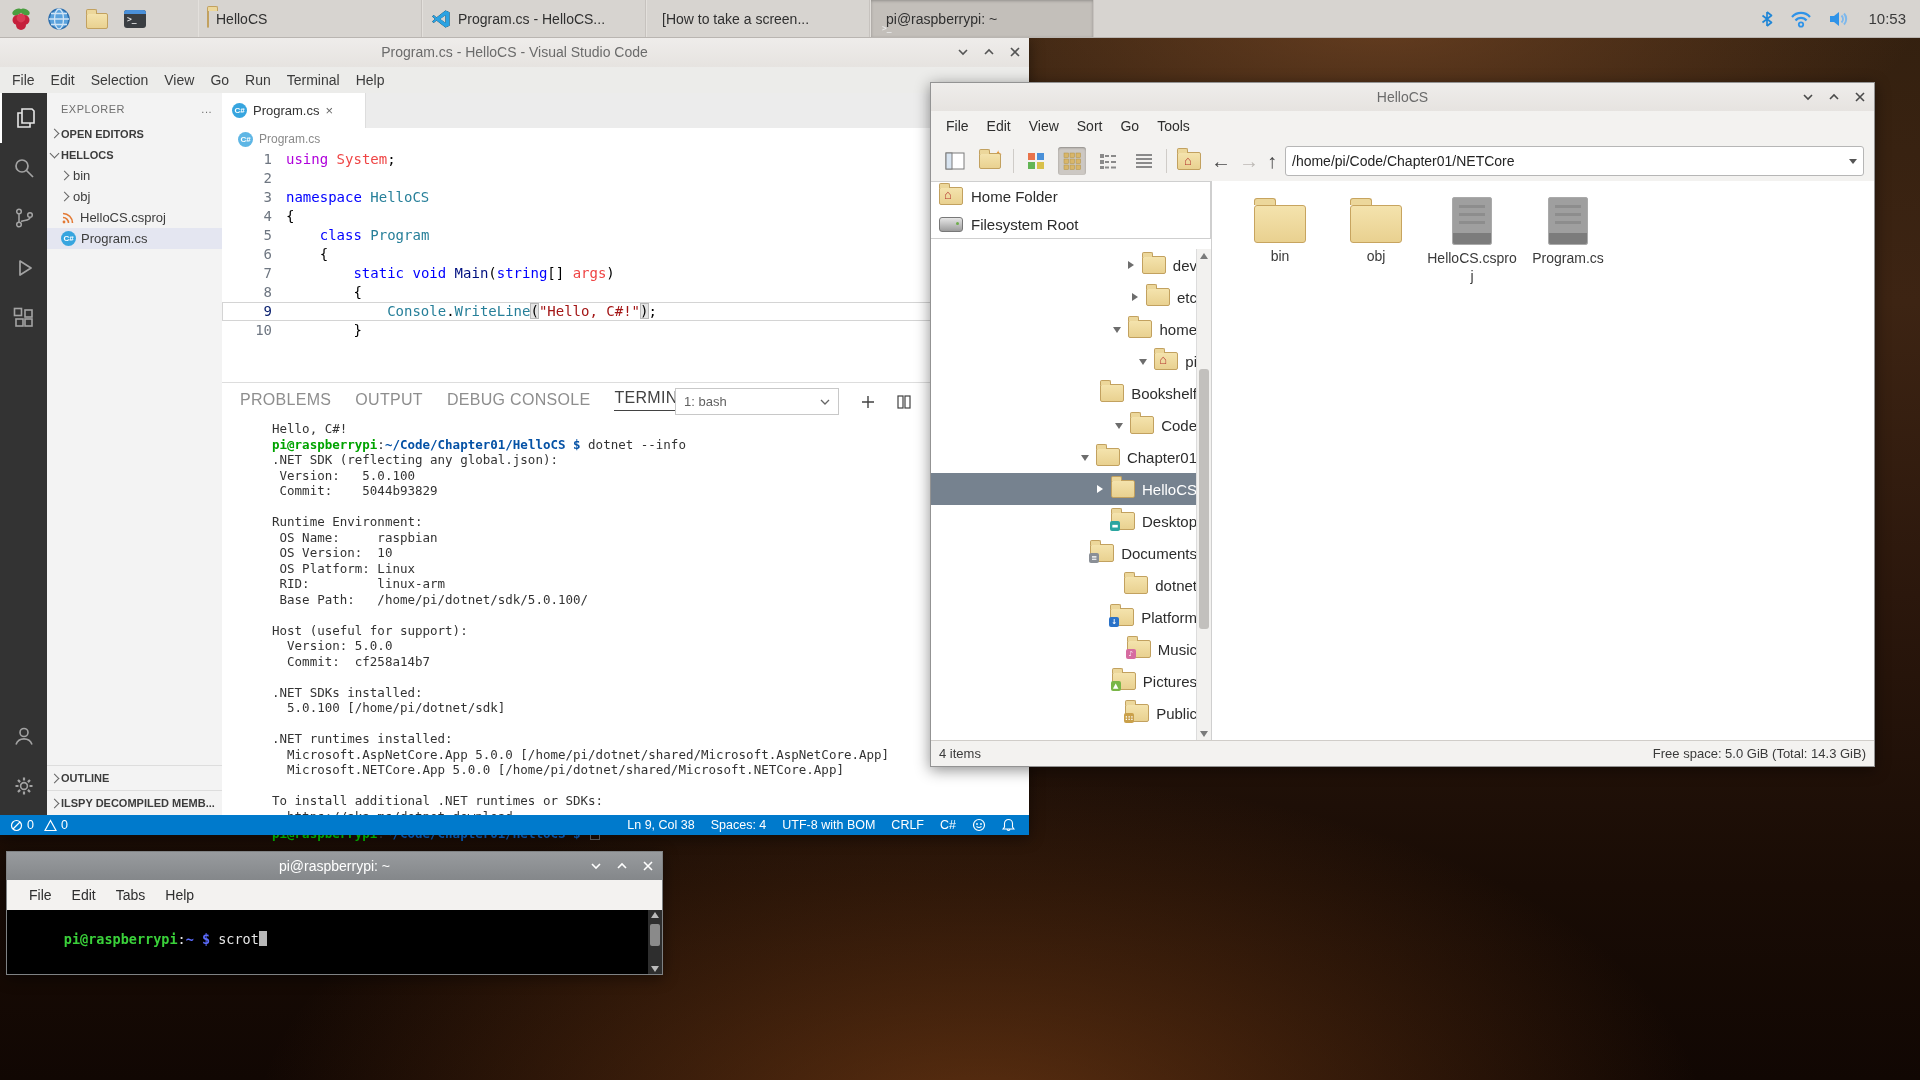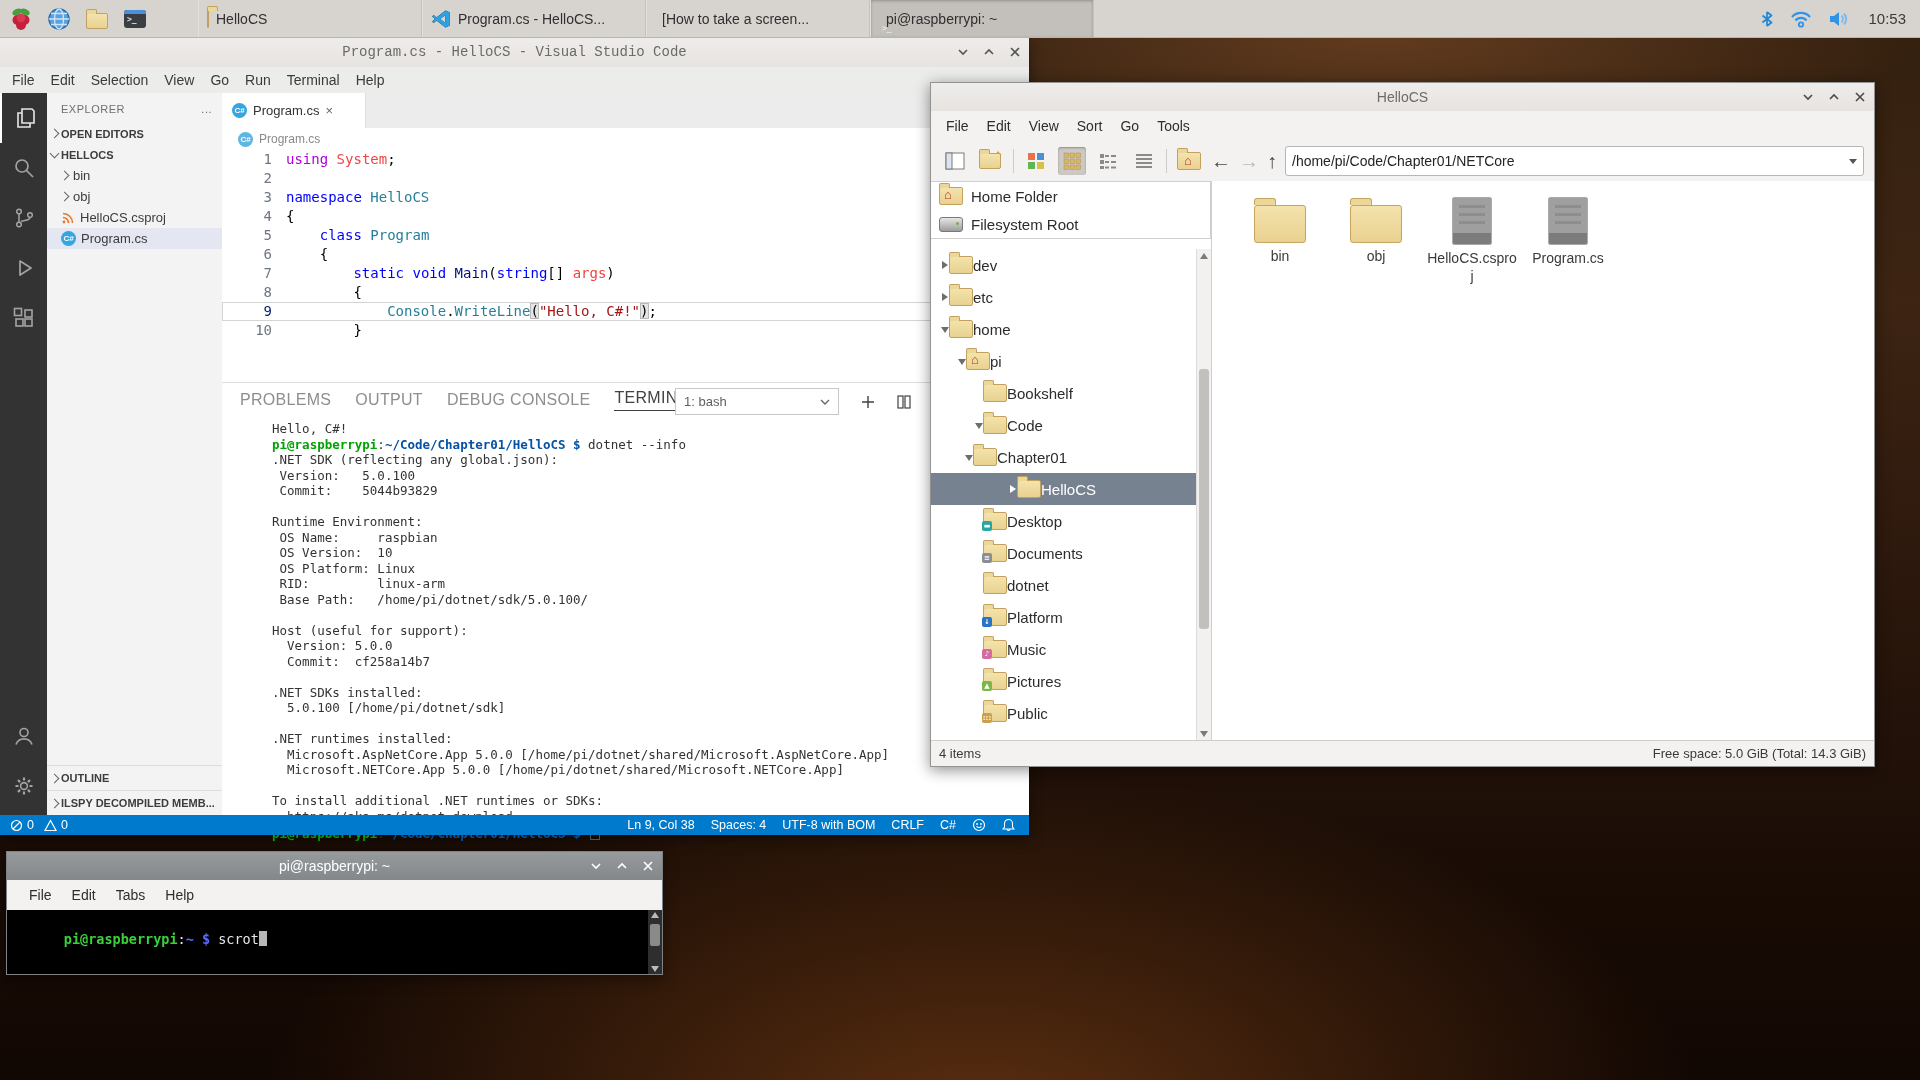--- a/index.html
+++ b/index.html
@@ -31,21 +31,21 @@
     border:1px solid #c2a15f;border-radius:2px;margin-top:4px;flex:none;}
   .fold::before{content:"";position:absolute;left:-1px;top:-5px;width:9px;height:4px;
     background:#ecd79b;border:1px solid #c2a15f;border-bottom:none;border-radius:2px 2px 0 0;}
   .termico{position:relative;width:22px;height:18px;background:#3a3e42;border-radius:3px;flex:none;}
   .termico::before{content:"";position:absolute;left:0;right:0;top:0;height:4px;background:#4a90d9;border-radius:3px 3px 0 0;}
   .termico::after{content:">_";position:absolute;left:3px;top:5px;color:#e8e8e8;font:bold 8px "DejaVu Sans Mono",monospace;}
   .chromico{width:20px;height:20px;border-radius:50%;flex:none;
     background:radial-gradient(circle,#3a7bd0 0 29%,#ffffff 31% 45%,#5a9ae0 47% 100%);}
   
   #vscode{left:0;top:37px;width:1029px;height:798px;background:#ffffff;}
-  #vsc-title{height:30px;font-family:Liberation Mono, monospace;}
+  #vsc-title{height:30px;}
   #vsc-menubar{position:absolute;left:0;right:0;top:30px;height:26px;background:#ececea;
     border-bottom:1px solid #ddd;display:flex;align-items:center;padding-left:4px;}
   #vsc-menubar span{padding:3px 8px;font-size:14px;color:#3b3b3b;}
   #vsc-activity{position:absolute;left:0;top:56px;bottom:20px;width:47px;background:#333333;}
   .act-ic{position:relative;width:47px;height:50px;display:flex;align-items:center;justify-content:center;opacity:.72;}
   .act-ic.active{opacity:1;border-left:2px solid #fff;}
   .act-bottom{position:absolute;bottom:4px;left:0;width:47px;}
   #vsc-sidebar{position:absolute;left:47px;top:56px;bottom:20px;width:175px;background:#f3f3f3;font-size:13px;color:#3c3c3c;}
   #exp-head{display:flex;justify-content:space-between;align-items:center;padding:10px 10px 8px 14px;
     font-size:11px;letter-spacing:.5px;color:#6f6f6f;}
@@ -101,21 +101,21 @@
   .navarr{font-size:20px;color:#474747;line-height:1;}
   .navarr.dis{color:#bcb9b5;}
   #fm-path{flex:1;height:28px;background:#fff;border:1px solid #b6b6b6;border-radius:3px;
     display:flex;align-items:center;font-size:14px;color:#242424;padding:0 6px;}
   #fm-path .dd{margin-left:auto;width:0;height:0;border-left:4px solid transparent;
     border-right:4px solid transparent;border-top:5px solid #555;}
   #fm-side{position:absolute;left:0;top:98px;bottom:25px;width:280px;background:#fff;border-right:1px solid #cfcfcf;}
   #fm-places{border:1px solid #cfcfcf;border-left:none;}
   .place{display:flex;align-items:center;gap:8px;height:28px;padding-left:8px;font-size:15px;color:#2c2c2c;}
   #fm-tree{position:absolute;top:68px;bottom:0;left:0;right:14px;overflow:hidden;}
-  .trow{display:flex;align-items:center;height:32px;font-size:15px;color:#2c2c2c;}
+  .trow{display:flex;align-items:center;height:32px;font-size:15px;color:#2c2c2c;gap:7px;justify-content:flex-end;}
   .trow.sel{background:#76828f;color:#fff;}
   .texp{width:8px;height:8px;flex:none;position:relative;}
   .texp.r::before{content:"";position:absolute;left:1px;top:0;border-top:4.5px solid transparent;
     border-bottom:4.5px solid transparent;border-left:6px solid #6d6d6d;}
   .texp.d::before{content:"";position:absolute;left:0;top:2px;border-left:4.5px solid transparent;
     border-right:4.5px solid transparent;border-top:6px solid #6d6d6d;}
   .trow.sel .texp.r::before{border-left-color:#fff;}
   .emb{position:absolute;left:-2px;bottom:-2px;width:10px;height:10px;border-radius:2px;
     font:bold 7px/10px "DejaVu Sans",sans-serif;text-align:center;color:#fff;}
   #fm-scroll{position:absolute;right:0;top:68px;bottom:0;width:14px;background:#f2f1ef;border-left:1px solid #dcdcdc;}

